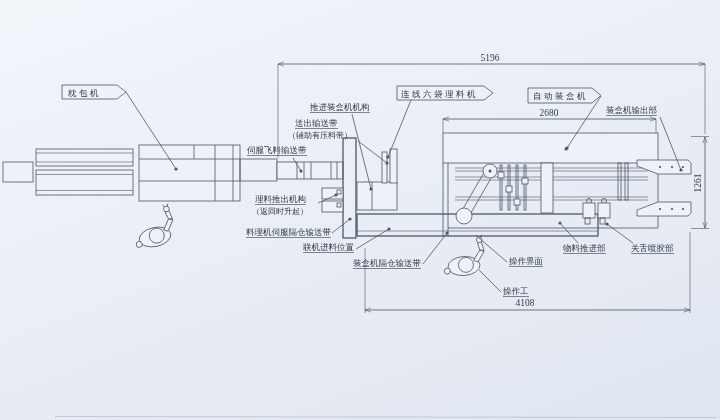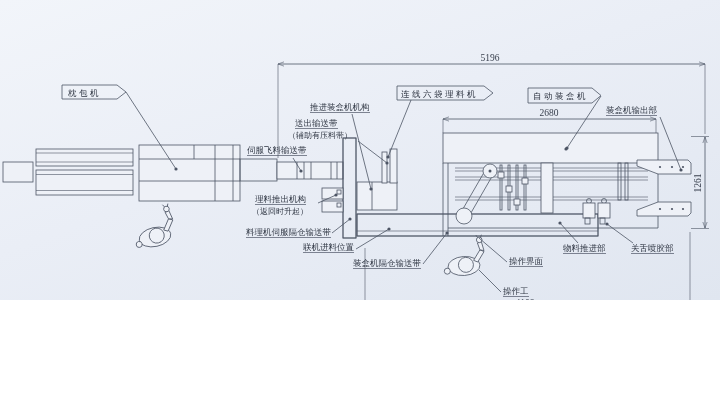--- a/index.html
+++ b/index.html
@@ -1,17 +1,17 @@
 <!DOCTYPE html>
 <html><head>
 <meta charset="utf-8">
 <style>
   html,body{margin:0;padding:0;}
   .stage{
-    position:relative;width:720px;height:300px;overflow:hidden;
+    position:relative;width:720px;height:420px;overflow:hidden;
     background:linear-gradient(160deg,#f2f5fa 0%,#eaeef6 45%,#e0e6f0 100%);
     font-family:"DejaVu Sans",sans-serif;
   }
   svg .ln, svg line, svg path, svg rect, svg circle, svg ellipse, svg polygon{
     stroke:#4d5565;stroke-width:.8;fill:none;
   }
   svg .f{fill:#eef1f7;}
   svg .fd{fill:#4d5565;stroke:none;}
   svg .thin{stroke-width:.6;}
   svg text{stroke:none;fill:#2e3542;font-family:"DejaVu Sans",sans-serif;font-size:8.5px;}

